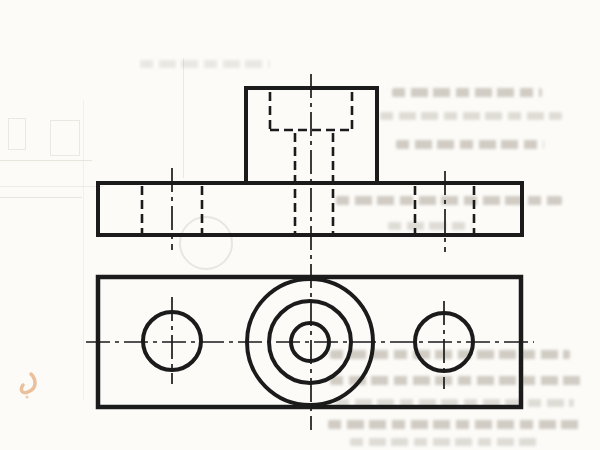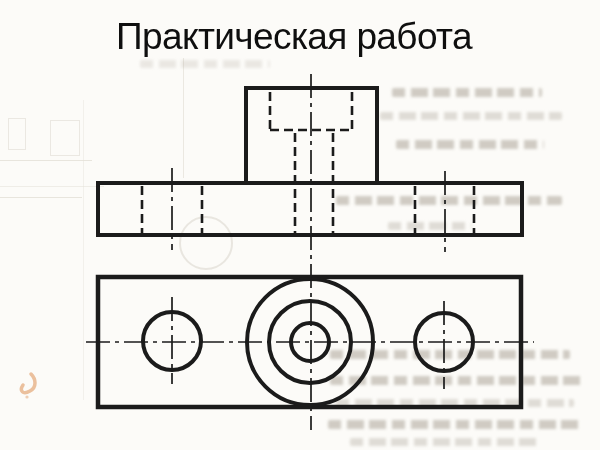--- a/index.html
+++ b/index.html
@@ -71,21 +71,20 @@
   <div class="bl" style="left:396px;top:140px;width:148px"></div>
   <div class="bl" style="left:336px;top:196px;width:226px"></div>
   <div class="bl dim" style="left:388px;top:222px;width:84px"></div>
   <div class="bl dim" style="left:140px;top:60px;width:130px;opacity:.2"></div>
   <div class="bl" style="left:330px;top:350px;width:240px"></div>
   <div class="bl" style="left:330px;top:376px;width:252px"></div>
   <div class="bl dim" style="left:336px;top:399px;width:238px"></div>
   <div class="bl" style="left:328px;top:420px;width:252px"></div>
   <div class="bl dim" style="left:350px;top:438px;width:188px"></div>
 
-  <div class="title">Практическая работа</div>
 
   <svg id="drawing" viewBox="0 0 600 450" xmlns="http://www.w3.org/2000/svg">
 
     <circle cx="206" cy="243" r="26" fill="none" stroke="#ccc7bb" stroke-width="2" opacity="0.4"></circle>
     <path d="M31 374 C 36 379, 37 387, 30 391 C 23 395, 19 391, 23 385" fill="none" stroke="#e2a06b" stroke-width="3.5" stroke-linecap="round" opacity="0.65"></path>
     <circle cx="27" cy="397" r="1.6" fill="#e2a06b" opacity="0.5"></circle>
 
   <rect x="98" y="183" width="424" height="52" class="outline"></rect>
       <rect x="246" y="88" width="131" height="95" class="outline"></rect>
       <rect x="98" y="277" width="423" height="130" class="outline-heavy"></rect>

